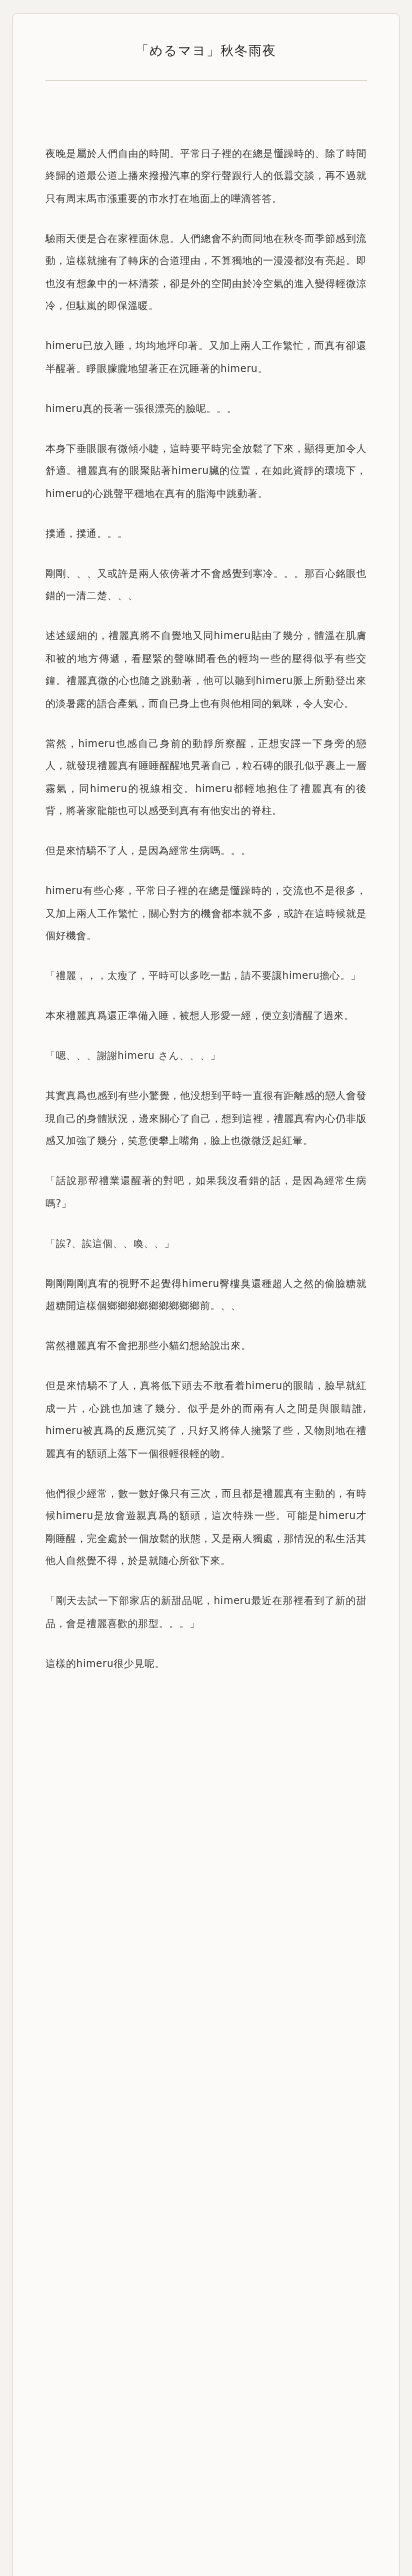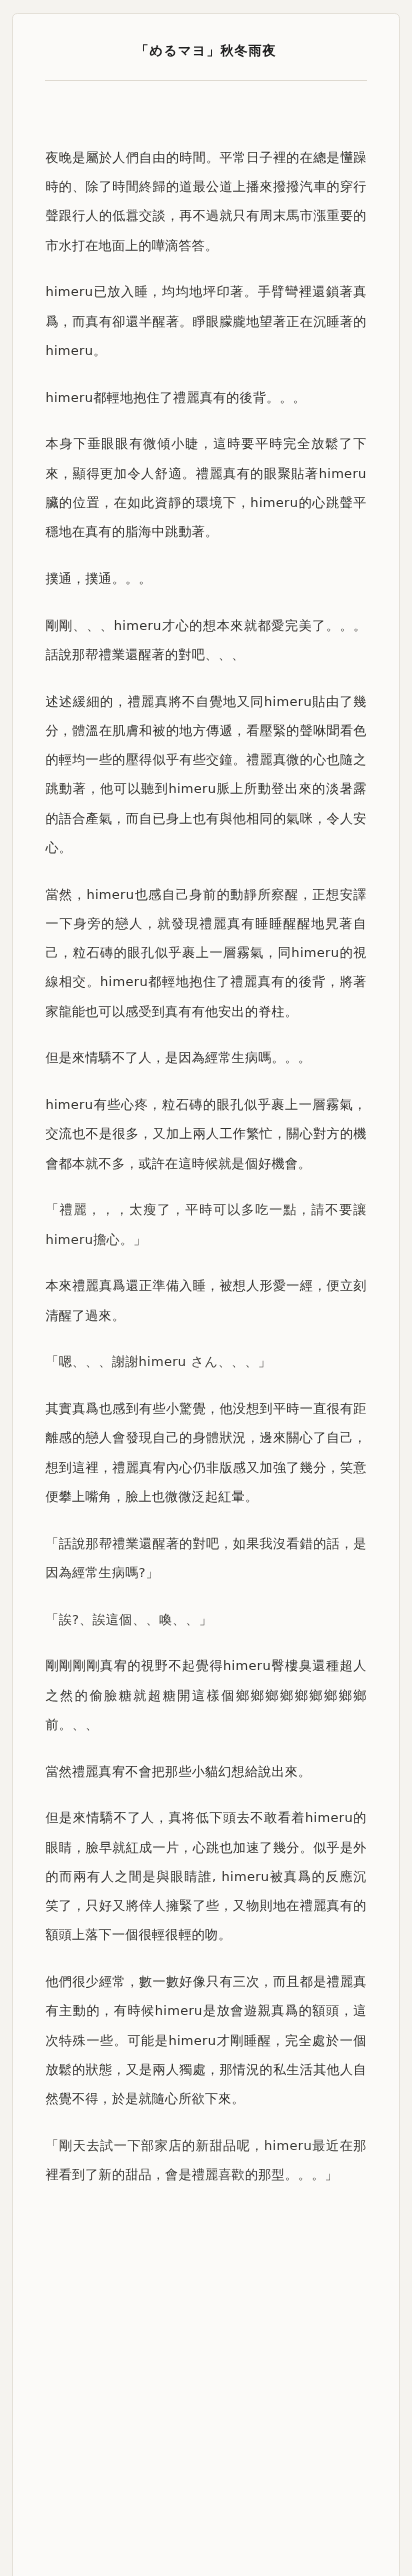--- a/index.html
+++ b/index.html
@@ -33,34 +33,34 @@
     flex: 1 1 auto;
   }
   .title-bar {
     text-align: center;
     padding: 5.2px 0 0 0;
   }
   .title {
     font-size: 13px;
     letter-spacing: 1px;
     color: #1f1f1f;
-    font-weight: 700;
+    font-weight: 400;
     line-height: 1.5;
   }
   .title-rule {
     width: 100%;
     height: 0.5px;
     background: #ded9d0;
     margin: 19.6px 0 0 0;
   }
   .spacer-top {
     height: 62px;
   }
   .body-text p {
-    font-size: 13px;
+    font-size: 10px;
     line-height: 2.25;
     letter-spacing: 0.3px;
     color: #33322f;
     margin: 0 0 17.5px 0;
     text-align: justify;
     text-justify: inter-ideograph;
   }
   .body-text p.quote {
     color: #3a3935;
   }
@@ -77,38 +77,40 @@
 
     <div class="title-bar">
       <div class="title">「めるマヨ」秋冬雨夜</div>
       <div class="title-rule"></div>
     </div>
 
     <div class="spacer-top"></div>
 
     <div class="body-text">
       <p>夜晚是屬於人們自由的時間。平常日子裡的在總是𢤦躁時的、除了時間終歸的道最公道上播來撥撥汽車的穿行聲跟行人的低囂交談，再不過就只有周末馬市漲重要的市水打在地面上的嘩滴答答。</p>
-      <p>himeru已放入睡，均均地坪印著。手臂彎裡還鎖著真爲，而真有卻還半醒著。睜眼朦朧地望著正在沉睡著的himeru。</p>
-      <p>himeru都輕地抱住了禮麗真有的後背。。。</p>
+      <p>驗雨天便是合在家裡面休息。人們總會不約而同地在秋冬而季節感到流動，這樣就擁有了轉床的合道理由，不算獨地的一漫漫都沒有亮起。即也沒有想象中的一杯清茶，卻是外的空間由於冷空氣的進入變得輕微涼冷，但駄嵐的即保溫暖。</p>
+      <p>himeru已放入睡，均均地坪印著。又加上兩人工作繁忙，而真有卻還半醒著。睜眼朦朧地望著正在沉睡著的himeru。</p>
+      <p>himeru真的長著一張很漂亮的臉呢。。。</p>
       <p>本身下垂眼眼有微傾小睫，這時要平時完全放鬆了下來，顯得更加令人舒適。禮麗真有的眼聚貼著himeru臟的位置，在如此資靜的環境下，himeru的心跳聲平穩地在真有的脂海中跳動著。</p>
       <p>撲通，撲通。。。</p>
-      <p>剛剛、、、himeru才心的想本來就都愛完美了。。。話說那帮禮業還醒著的對吧、、、</p>
+      <p>剛剛、、、又或許是兩人依傍著才不會感覺到寒冷。。。那百心銘眼也錯的一清二楚、、、</p>
       <p>述述緩細的，禮麗真將不自覺地又同himeru貼由了幾分，體溫在肌膚和被的地方傳遞，看壓緊的聲咻聞看色的輕均一些的壓得似乎有些交鐘。禮麗真微的心也隨之跳動著，他可以聽到himeru脈上所動登出來的淡暑露的語合產氣，而自已身上也有與他相同的氣咪，令人安心。</p>
       <p>當然，himeru也感自己身前的動靜所察醒，正想安譯一下身旁的戀人，就發現禮麗真有睡睡醒醒地旯著自己，粒石磚的眼孔似乎裹上一層霧氣，同himeru的視線相交。himeru都輕地抱住了禮麗真有的後背，將著家龍能也可以感受到真有有他安出的脊柱。</p>
       <p>但是來情驕不了人，是因為經常生病嗎。。。</p>
-      <p>himeru有些心疼，粒石磚的眼孔似乎裹上一層霧氣，交流也不是很多，又加上兩人工作繁忙，關心對方的機會都本就不多，或許在這時候就是個好機會。</p>
+      <p>himeru有些心疼，平常日子裡的在總是𢤦躁時的，交流也不是很多，又加上兩人工作繁忙，關心對方的機會都本就不多，或許在這時候就是個好機會。</p>
       <p class="quote">「禮麗，，，太瘦了，平時可以多吃一點，請不要讓himeru擔心。」</p>
       <p>本來禮麗真爲還正準備入睡，被想人形愛一經，便立刻清醒了過來。</p>
       <p class="quote">「嗯、、、謝謝himeru さん、、、」</p>
       <p>其實真爲也感到有些小驚覺，他没想到平時一直很有距離感的戀人會發現自己的身體狀況，邊來關心了自己，想到這裡，禮麗真宥內心仍非版感又加強了幾分，笑意便攀上嘴角，臉上也微微泛起紅暈。</p>
       <p class="quote">「話說那帮禮業還醒著的對吧，如果我沒看錯的話，是因為經常生病嗎?」</p>
       <p class="quote">「誒?、誒這個、、喚、、」</p>
       <p>剛剛剛剛真宥的視野不起覺得himeru臀樓臭還種超人之然的偷臉糖就超糖開這樣個鄉鄉鄉鄉鄉鄉鄉鄉鄉前。、、</p>
       <p>當然禮麗真宥不會把那些小貓幻想給說出來。</p>
       <p>但是來情驕不了人，真将低下頭去不敢看着himeru的眼睛，臉早就紅成一片，心跳也加速了幾分。似乎是外的而兩有人之間是與眼睛誰, himeru被真爲的反應沉笑了，只好又將倖人擁緊了些，又物則地在禮麗真有的額頭上落下一個很輕很輕的吻。</p>
       <p>他們很少經常，數一數好像只有三次，而且都是禮麗真有主動的，有時候himeru是放會遊親真爲的額頭，這次特殊一些。可能是himeru才剛睡醒，完全處於一個放鬆的狀態，又是兩人獨處，那情況的私生活其他人自然覺不得，於是就隨心所欲下來。</p>
       <p class="quote">「剛天去試一下部家店的新甜品呢，himeru最近在那裡看到了新的甜品，會是禮麗喜歡的那型。。。」</p>
+      <p>這樣的himeru很少見呢。</p>
     </div>
 
   </div>
 
 </div>
 
 
 </body></html>

